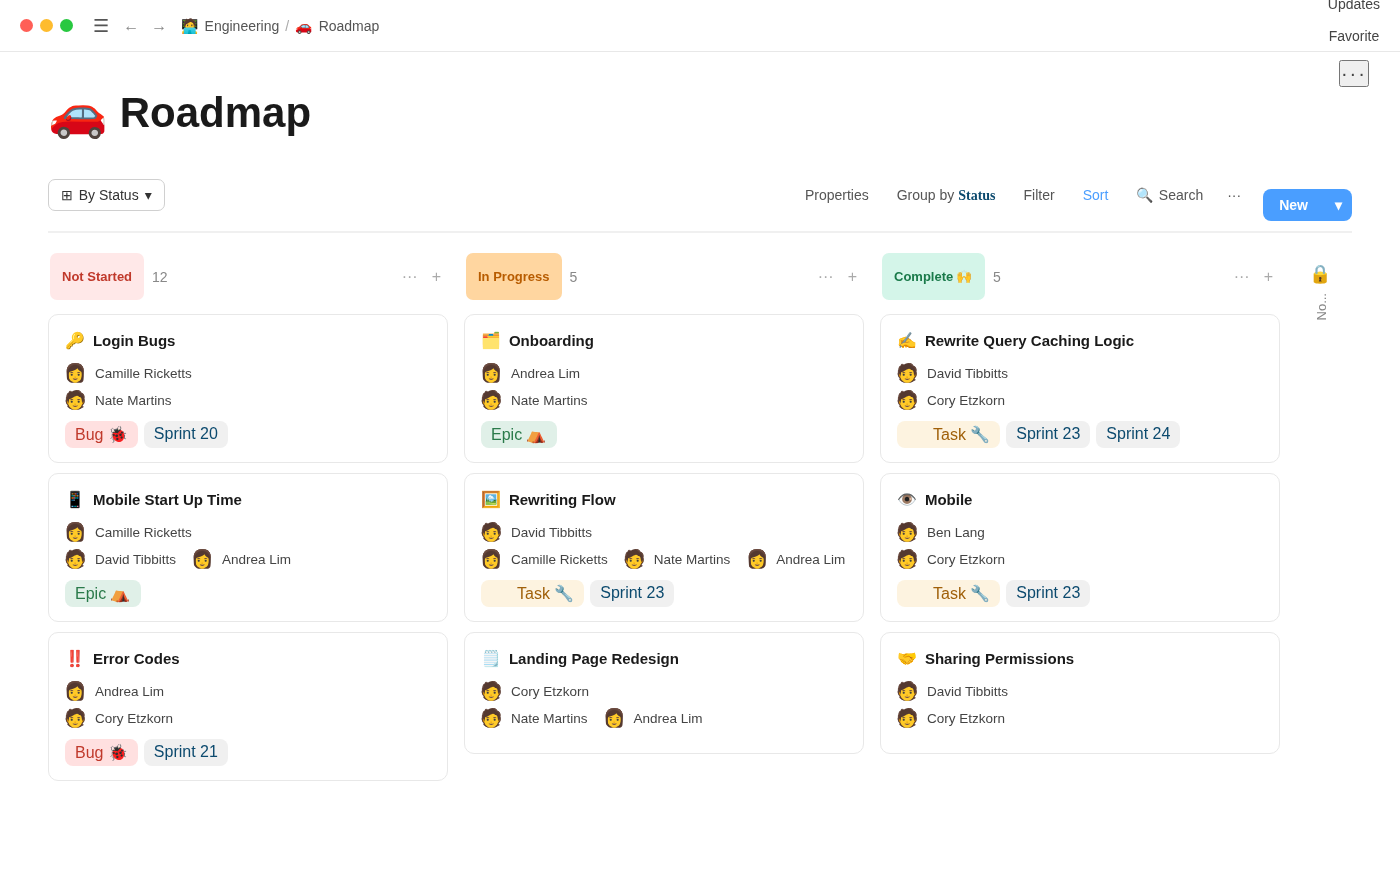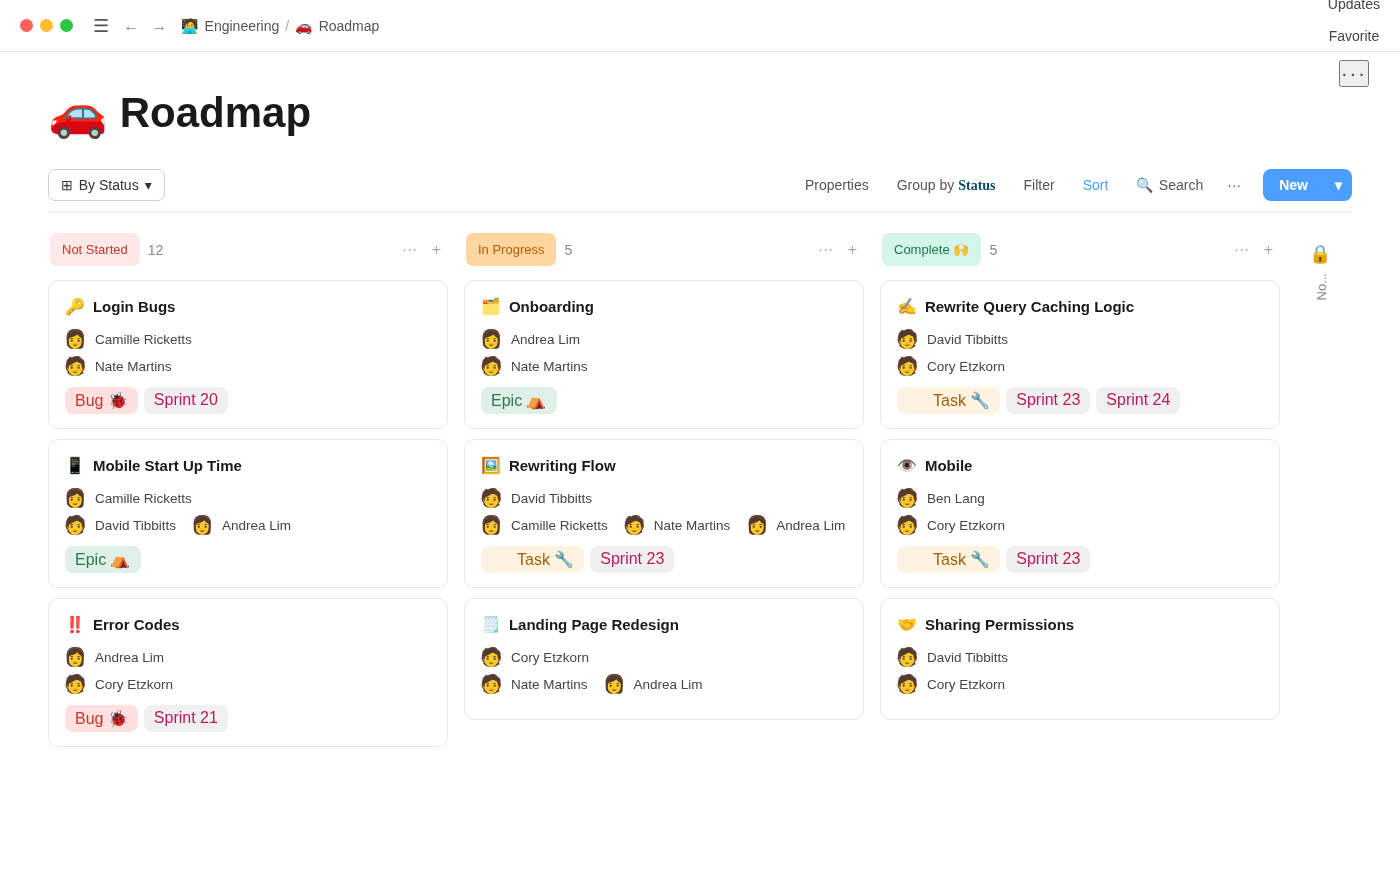--- a/index.html
+++ b/index.html
@@ -33,21 +33,21 @@
     .page-emoji { font-size: 48px; }
     .page-title { font-size: 42px; font-weight: 700; color: #1a1a1a; }
 
     
     .toolbar {
       display: flex; align-items: center; gap: 0; margin-bottom: 20px;
       border-bottom: 2px solid #f0f0f0; padding-bottom: 10px;
     }
     .toolbar-left { display: flex; align-items: center; }
     .toolbar-center { display: flex; align-items: flex-start; gap: 4px; margin-left: auto; }
-    .toolbar-right { display: flex; align-items: flex-start; gap: 4px; margin-left: 8px; }
+    .toolbar-right { display: flex; align-items: flex-start; gap: 4px; margin-left: 8px; margin-top: 20px; }
 
     .by-status-btn {
       display: flex; align-items: center; gap: 6px;
       border: 1.5px solid #d0d0d0; border-radius: 7px;
       padding: 7px 12px; font-size: 14px; font-weight: 500;
       cursor: pointer; background: #fff; color: #333;
     }
     .by-status-icon { font-size: 14px; }
 
     .toolbar-item {
@@ -74,21 +74,21 @@
     }
     .new-btn-main { padding: 8px 16px; }
     .new-btn-divider { width: 1px; background: rgba(255,255,255,0.4); height: 100%; align-self: stretch; }
     .new-btn-arrow { padding: 8px 10px; }
 
     
     .board { display: flex; gap: 0; overflow-x: auto; padding-bottom: 20px; }
     .column { min-width: 400px; max-width: 400px; margin-right: 16px; flex-shrink: 0; }
     .column-header { display: flex; align-items: center; gap: 8px; margin-bottom: 14px; padding: 0 2px; }
     .status-badge {
-      padding: 9px 12px; border-radius: 7px; font-size: 13px; font-weight: 400;
+      padding: 16px 12px; border-radius: 7px; font-size: 13px; font-weight: 700;
     }
     .status-not-started { background: #ffe8e8; color: #c0392b; }
     .status-in-progress { background: #ffd6a0; color: #b85c00; }
     .status-complete { background: #d4f5e9; color: #1a7a4a; }
     .column-count { font-size: 14px; color: #888; font-weight: 500; }
     .column-actions { margin-left: auto; display: flex; gap: 4px; align-items: center; }
     .col-action-btn { background: none; border: none; cursor: pointer; color: #aaa; font-size: 16px; padding: 3px 5px; border-radius: 4px; }
 
     
     .card {
@@ -100,21 +100,21 @@
     .card-people { display: flex; flex-direction: column; gap: 5px; margin-bottom: 10px; }
     .card-person { display: flex; align-items: center; gap: 8px; font-size: 13.5px; color: #444; }
     .card-person-row { display: flex; align-items: center; gap: 16px; flex-wrap: wrap; }
     .avatar { width: 22px; height: 22px; border-radius: 50%; display: flex; align-items: center; justify-content: center; font-size: 13px; overflow: hidden; }
 
     .card-tags { display: flex; flex-wrap: wrap; gap: 6px; margin-top: 8px; }
     .tag { padding: 4px 10px; border-radius: 8px; font-size: 16px; font-weight: 500; }
     .tag-bug { background: #ffe0e0; color: #c0392b; }
     .tag-epic { background: #e0f0e8; color: #2a7a4a; }
     .tag-task { background: #fdf3e0; color: #a0600a; padding-left: 36px; }
-    .tag-sprint { background: #f0f0f0; color: #be185d; }
+    .tag-sprint { background: #f0f0f0; color: #0c4a6e; }
 
     
     .hidden-col { display: flex; flex-direction: column; align-items: center; min-width: 50px; padding-top: 10px; }
     .hidden-label { writing-mode: vertical-rl; text-orientation: mixed; transform: rotate(180deg); font-size: 13px; color: #888; margin-top: 8px; }
 
     .emoji-avatar { font-size: 18px; }
   </style>
 </head>
 <body>
 

